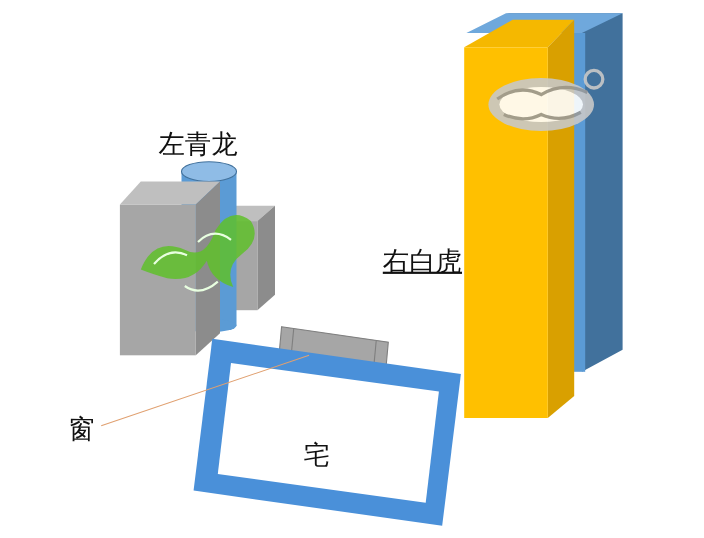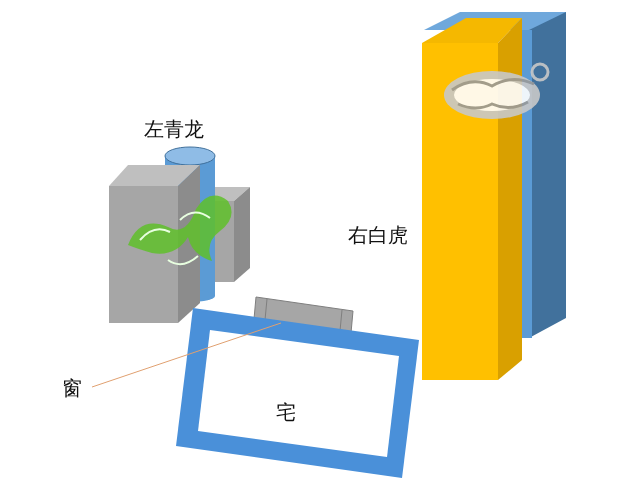--- a/index.html
+++ b/index.html
@@ -1,19 +1,19 @@
 <!DOCTYPE html>
 <html><head>
 <meta charset="utf-8">
 <style>
   html, body { margin: 0; padding: 0; background: #ffffff; }
   body { width: 640px; height: 489px; position: relative; overflow: hidden;
          font-family: "DejaVu Sans", "Liberation Sans", sans-serif; }
   svg.scene { position: absolute; left: 0; top: 0; }
-  .label { position: absolute; color: #111; font-size: 20px; line-height: 1; white-space: nowrap; }
+  .label { position: absolute; color: #111; font-size: 24px; line-height: 1; white-space: nowrap; }
 </style>
 </head>
 <body>
 
 <svg class="scene" width="640" height="489" viewBox="0 0 640 489">
 
   <g>
     <polygon points="460,12 566,12 566,318 529,338 529,30 " fill="#41719c"></polygon>
     <polygon points="460,12 566,12 529,30 424,30" fill="#6fa8dc"></polygon>
     <rect x="520" y="30" width="12" height="308" fill="#5b9bd5"></rect>
@@ -63,15 +63,15 @@
 
   <g>
     <polygon points="193,308 419,340 402,478 176,446" fill="#4a90d9"></polygon>
     <polygon points="210,330 399,356 387,457 198,431" fill="#ffffff"></polygon>
   </g>
 
   <line x1="92" y1="387" x2="281" y2="323" stroke="#e0a070" stroke-width="1"></line>
 </svg>
 
 <div class="label" style="left:144px; top:119px;">左青龙</div>
-<div class="label" style="left:348px; top:225px;">右白虎</div>
+<div class="label" style="left:348px; top:225px;text-decoration:underline;">右白虎</div>
 <div class="label" style="left:62px; top:378px;">窗</div>
 <div class="label" style="left:276px; top:402px;">宅</div>
 
 </body></html>

